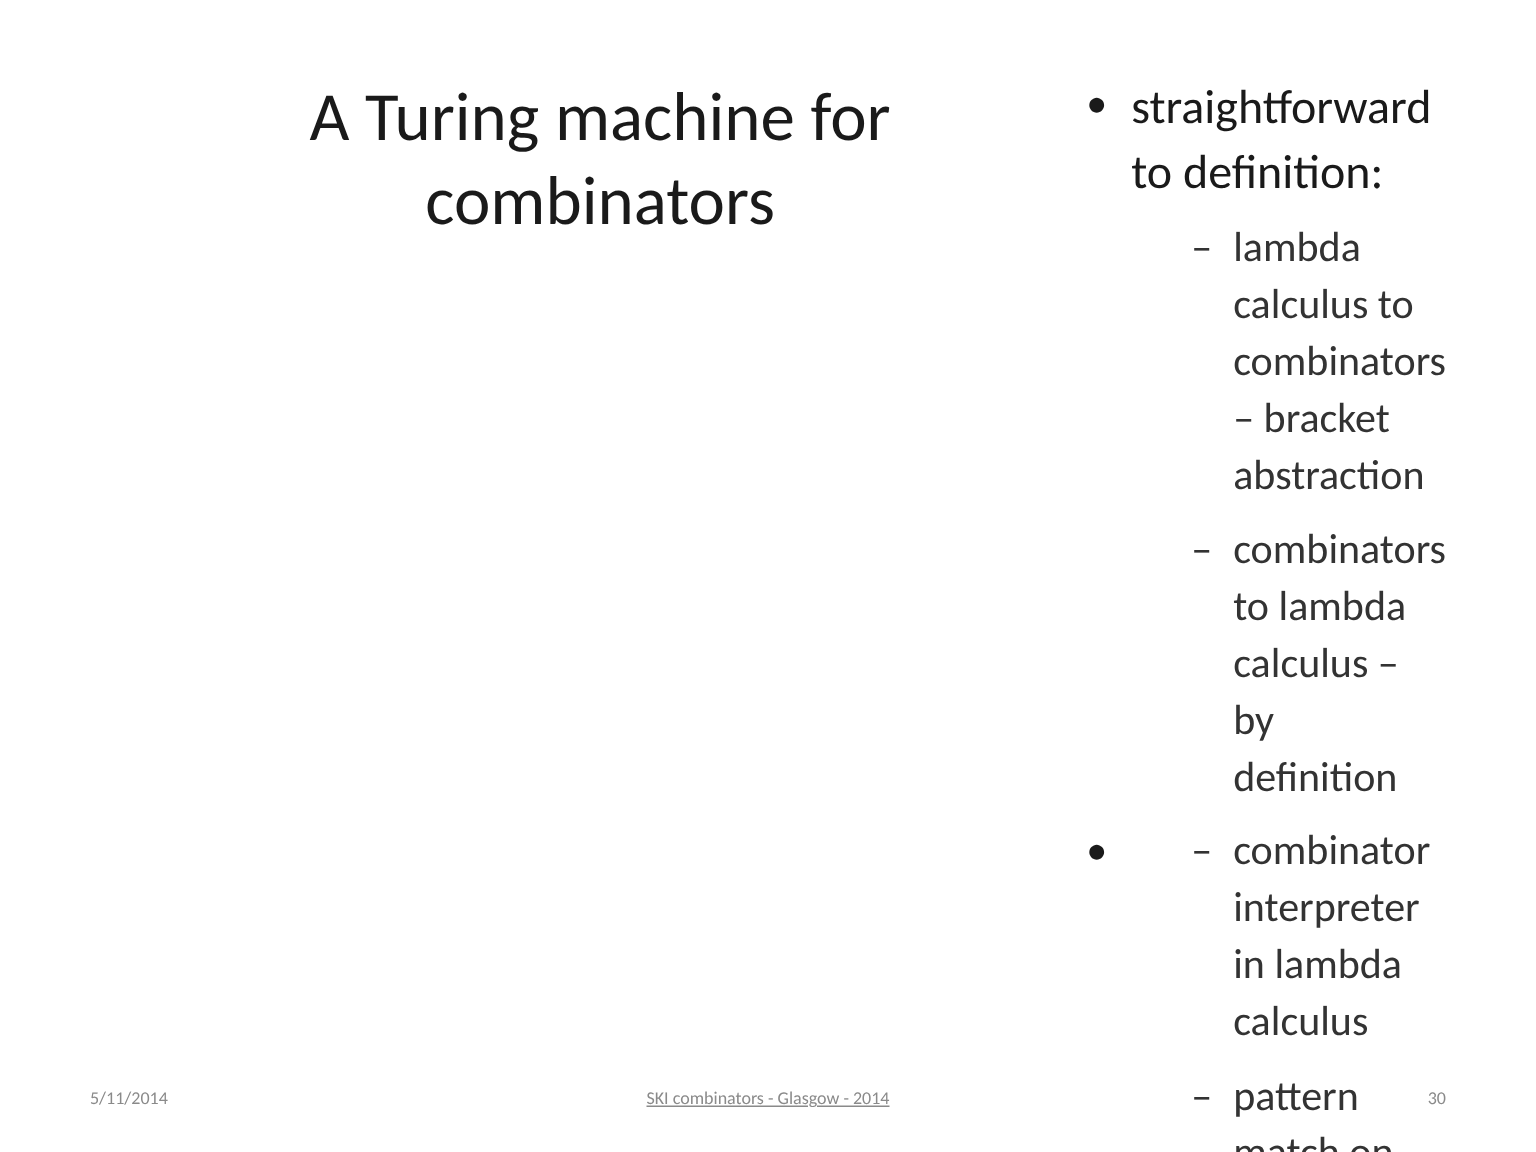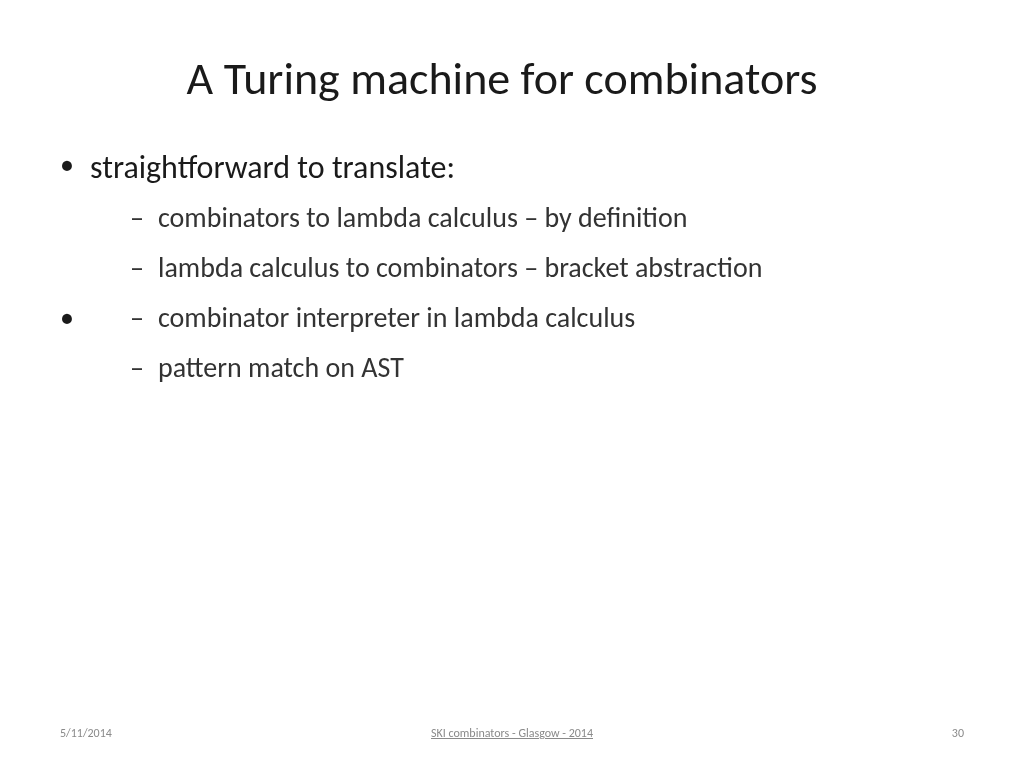--- a/index.html
+++ b/index.html
@@ -12,23 +12,23 @@
       height: 768px;
       background: white;
       font-family: Calibri, 'Segoe UI', Arial, sans-serif;
       color: #000;
       position: relative;
       overflow: hidden;
     }
     .slide {
       width: 100%;
       height: 100%;
-      padding: 50px 60px 40px 40px;
+      padding: 50px 60px 40px 96px;
       display: flex;
-      flex-direction: column;
+      flex-direction: row;
     }
     .title {
       font-size: 46px;
       font-weight: 400;
       text-align: center;
       margin-bottom: 40px;
       color: #1a1a1a;
     }
     .content {
       flex: 1;
@@ -93,27 +93,27 @@
     }
   </style>
 </head>
 <body>
 
 <div class="slide">
   <h1 class="title">A Turing machine for combinators</h1>
   <div class="content">
     <ul class="level1">
       <li>
-        <span>straightforward to translate:</span>
+        <span>straightforward to definition:</span>
         <ul class="level2">
           <li>
-            <span>combinators to lambda calculus – by definition</span>
+            <span>lambda calculus to combinators – bracket abstraction</span>
           </li>
           <li>
-            <span>lambda calculus to combinators – bracket abstraction</span>
+            <span>combinators to lambda calculus – by definition</span>
           </li>
         </ul>
       </li>
       <li>
         <ul class="level2">
           <li>
             <span>combinator interpreter in lambda calculus</span>
           </li>
           <li>
             <span>pattern match on AST</span>

